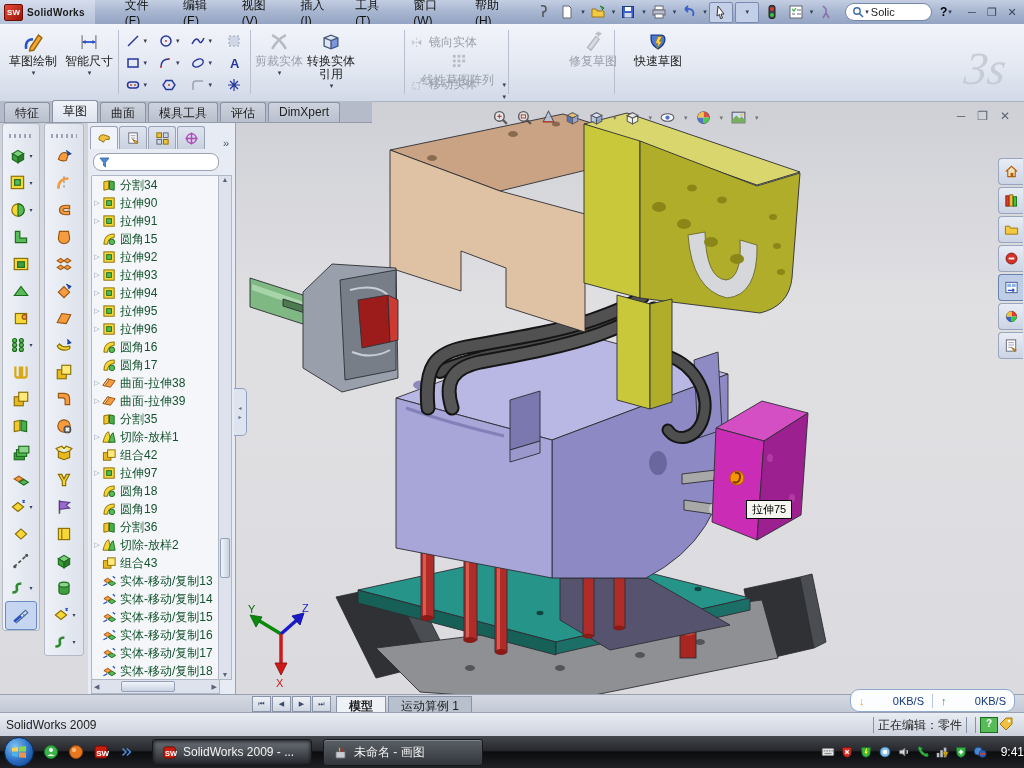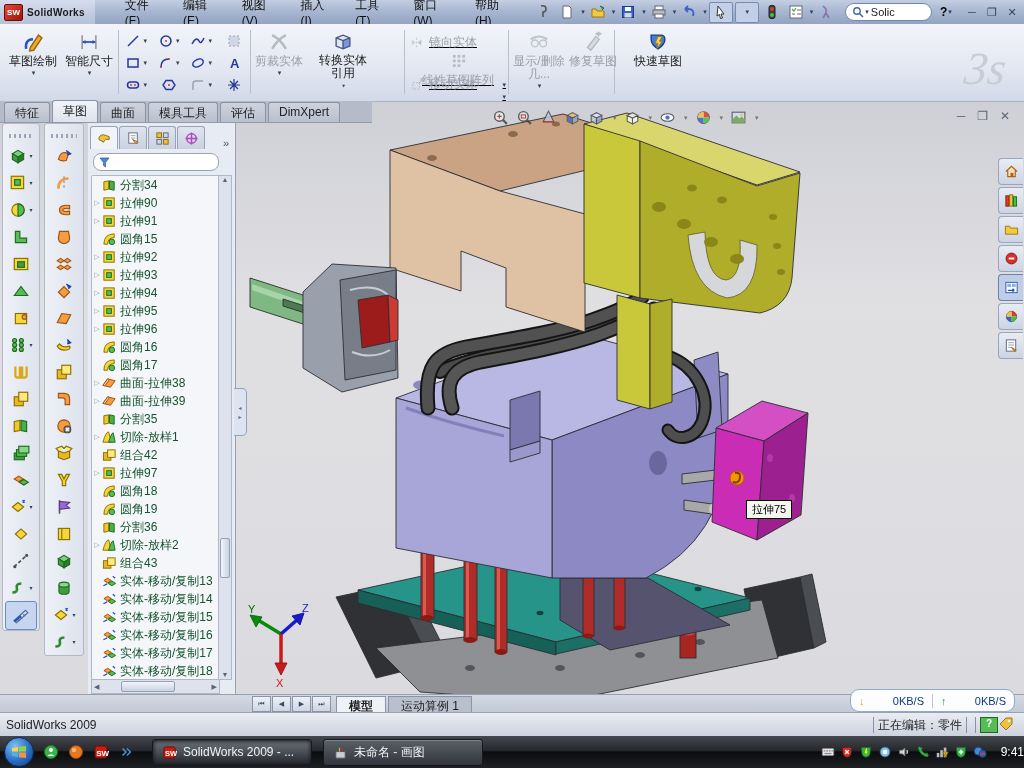--- a/index.html
+++ b/index.html
@@ -576,21 +576,21 @@
           <svg width="16" height="16" viewBox="0 0 16 16">
             <path d="M8 2 L8 14 M2 8 L14 8 M4 4 L12 12 M12 4 L4 12" stroke="#26379c" stroke-width="1.2"></path>
           </svg>
         </div>
       </div>
     <div class="rsep" style="left:118px"></div>
     <div class="rsep" style="left:250px"></div>
     <div class="rsep" style="left:404px"></div>
     <div class="rsep" style="left:508px"></div>
     <div class="rsep" style="left:614px"></div>
-    <div id="stackcol" style="position:absolute;left:410px;top:8px;width:96px;text-decoration:underline;">
+    <div id="stackcol" style="position:absolute;left:410px;top:8px;width:96px;">
         <div class="stackrow" style="position: relative;">
           <span style="opacity: 0.6;">
             <svg width="15" height="15" viewBox="0 0 16 16">
               <path d="M7 3 L7 13" stroke="#aaa" stroke-dasharray="2 2"></path>
               <path d="M2 5 L6 8 L2 11 Z" fill="#b8bcc4"></path>
               <path d="M12 5 L8 8 L12 11 Z" fill="#9a9fa8"></path>
             </svg>
           </span>
           <span>镜向实体</span>
         </div>
@@ -647,40 +647,29 @@
       </div>
       <div class="bigbtn dis" style="left: 252px;">
         <div class="ic" style="opacity: 0.55;">
           <svg width="22" height="22" viewBox="0 0 16 16">
             <path d="M3 3 Q9 6 13 13 M13 3 Q7 6 3 13" fill="none" stroke="#8a8f98" stroke-width="1.8"></path>
           </svg>
         </div>
         <div class="lb">剪裁实体</div>
         <div class="caret">▾</div>
       </div>
-      <div class="bigbtn" style="left: 316px; font-family: Liberation Mono, monospace;">
+      <div class="bigbtn" style="left: 304px;">
         <div class="ic">
           <svg width="22" height="22" viewBox="0 0 16 16">
             <path d="M3 5 L8 3 L13 5 L13 11 L8 13 L3 11 Z" fill="#dfe6f2" stroke="#4a5a7a"></path>
             <path d="M3 5 L8 7 L13 5 M8 7 L8 13" fill="none" stroke="#4a5a7a"></path>
             <path d="M8 7 L13 5 L13 11 L8 13 Z" fill="#2a52c8" opacity=".55"></path>
           </svg>
         </div>
         <div class="lb">转换实体引用</div>
-        <div class="caret">▾</div>
-      </div>
-      <div class="bigbtn dis" style="left: 512px;">
-        <div class="ic" style="opacity: 0.55;">
-          <svg width="22" height="22" viewBox="0 0 16 16">
-            <path d="M2 6 Q8 2 14 6" fill="none" stroke="#9a9fa8" stroke-width="1.6"></path>
-            <circle cx="5" cy="9" r="2.5" fill="none" stroke="#9a9fa8"></circle>
-            <circle cx="11" cy="9" r="2.5" fill="none" stroke="#9a9fa8"></circle>
-          </svg>
-        </div>
-        <div class="lb">显示/删除几...</div>
         <div class="caret">▾</div>
       </div>
       <div class="bigbtn dis" style="left: 566px;">
         <div class="ic" style="opacity: 0.55;">
           <svg width="22" height="22" viewBox="0 0 16 16">
             <path d="M4 12 L10 4 L12.5 6 L6.5 14 Z" fill="#c8ccd4" stroke="#8a8f98"></path>
             <path d="M10 2 L14 2 M12 0.5 L12 4" stroke="#8a8f98" stroke-width="1.4"></path>
           </svg>
         </div>
         <div class="lb">修复草图</div>

